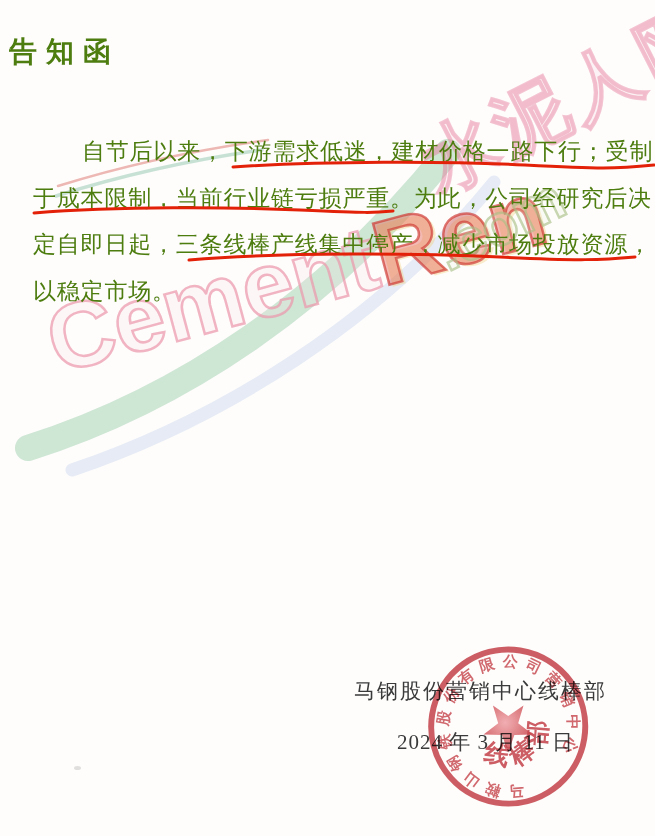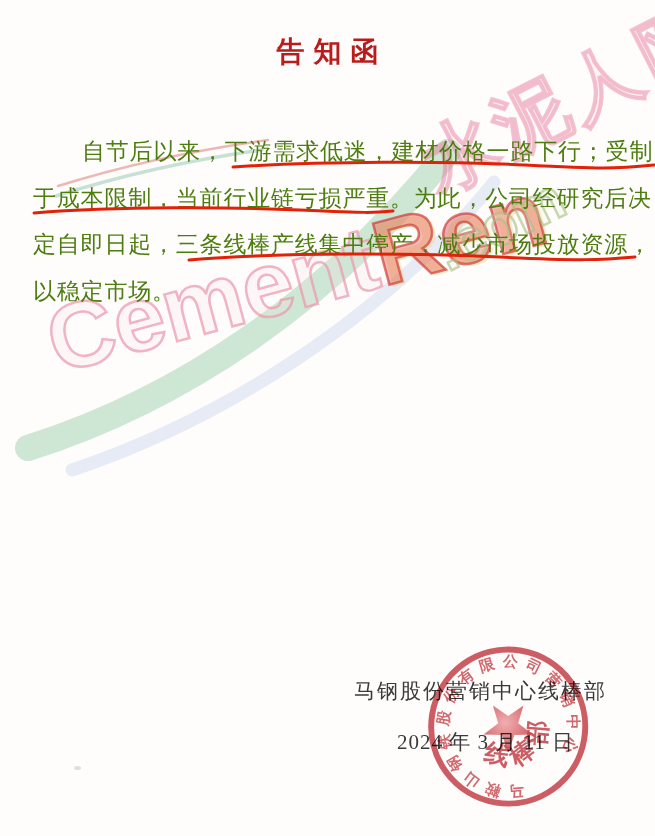--- a/index.html
+++ b/index.html
@@ -37,23 +37,23 @@
     position:absolute;left:452px;top:222px;z-index:3;white-space:nowrap;
     font-family:"Liberation Sans", sans-serif;font-weight:bold;
     font-size:58px;line-height:1;
     color:rgba(235,238,215,0.18);
     -webkit-text-stroke:2.5px rgba(168,191,132,0.62);
     transform:rotate(-26deg);transform-origin:0 100%;
   }
   
   .doc-title{
     position:absolute;left:0;top:33px;width:655px;z-index:5;
-    text-align:center;font-size:28px;font-weight:bold;
+    font-size:28px;font-weight:bold;
     letter-spacing:9px;padding-left:9px;box-sizing:border-box;
-    color:#b91c1c;
+    color:#4d7c0f;
   }
   .salutation{position:absolute;left:34px;top:84px;z-index:5;font-size:25px;color:#2d2d2d;letter-spacing:2px;}
   .bline{position:absolute;z-index:5;font-size:23px;letter-spacing:0.8px;color:#4d7c0f;white-space:nowrap;}
   .l1{left:82px;top:136px;}
   .l2{left:33px;top:183px;}
   .l3{left:33px;top:229px;}
   .l4{left:33px;top:276px;}
   .p2{left:77px;top:366px;font-size:22px;letter-spacing:0.9px;}
   .signature{position:absolute;left:354px;top:677px;z-index:5;font-size:21px;letter-spacing:2px;color:#3a3a3a;white-space:nowrap;text-align:right;}
   .dateline{position:absolute;left:397px;top:720px;z-index:5;font-size:21px;letter-spacing:1px;color:#3a3a3a;white-space:nowrap;margin-top:8px;}

